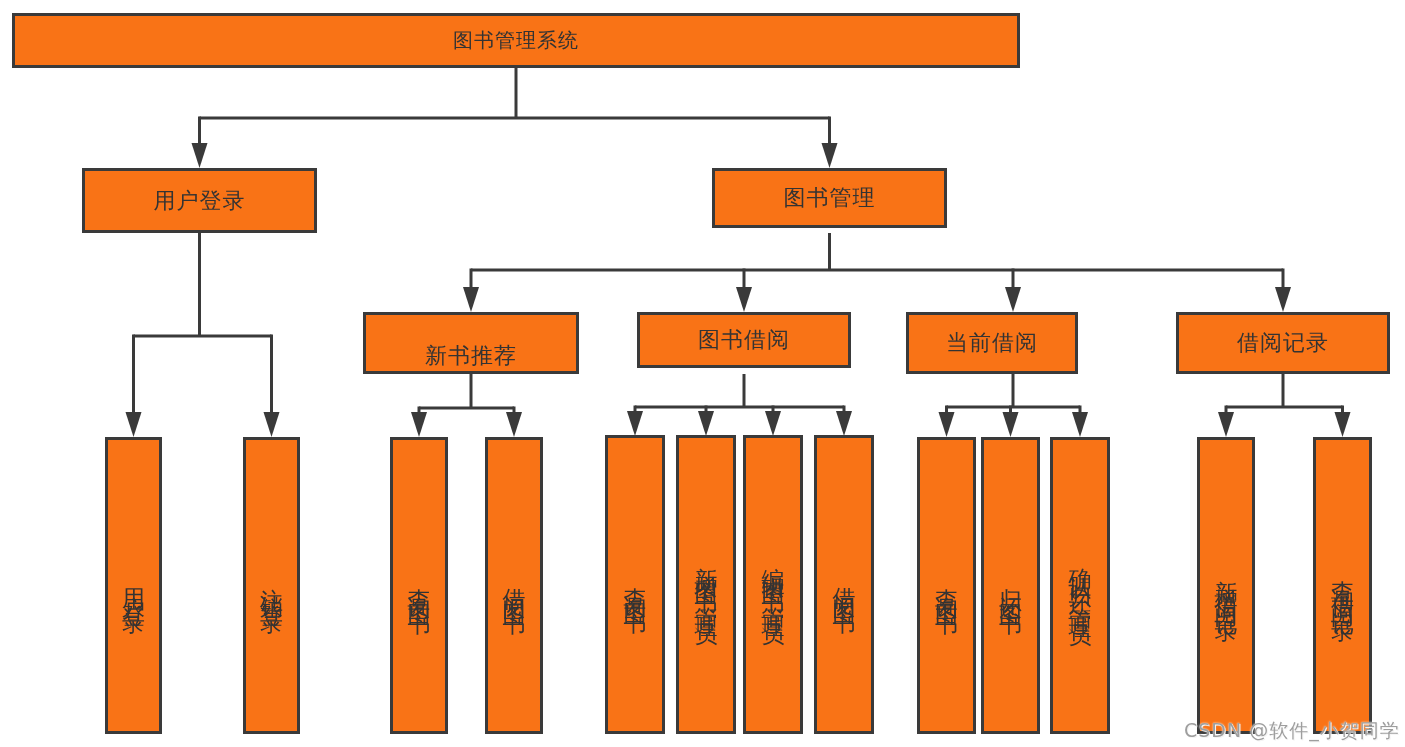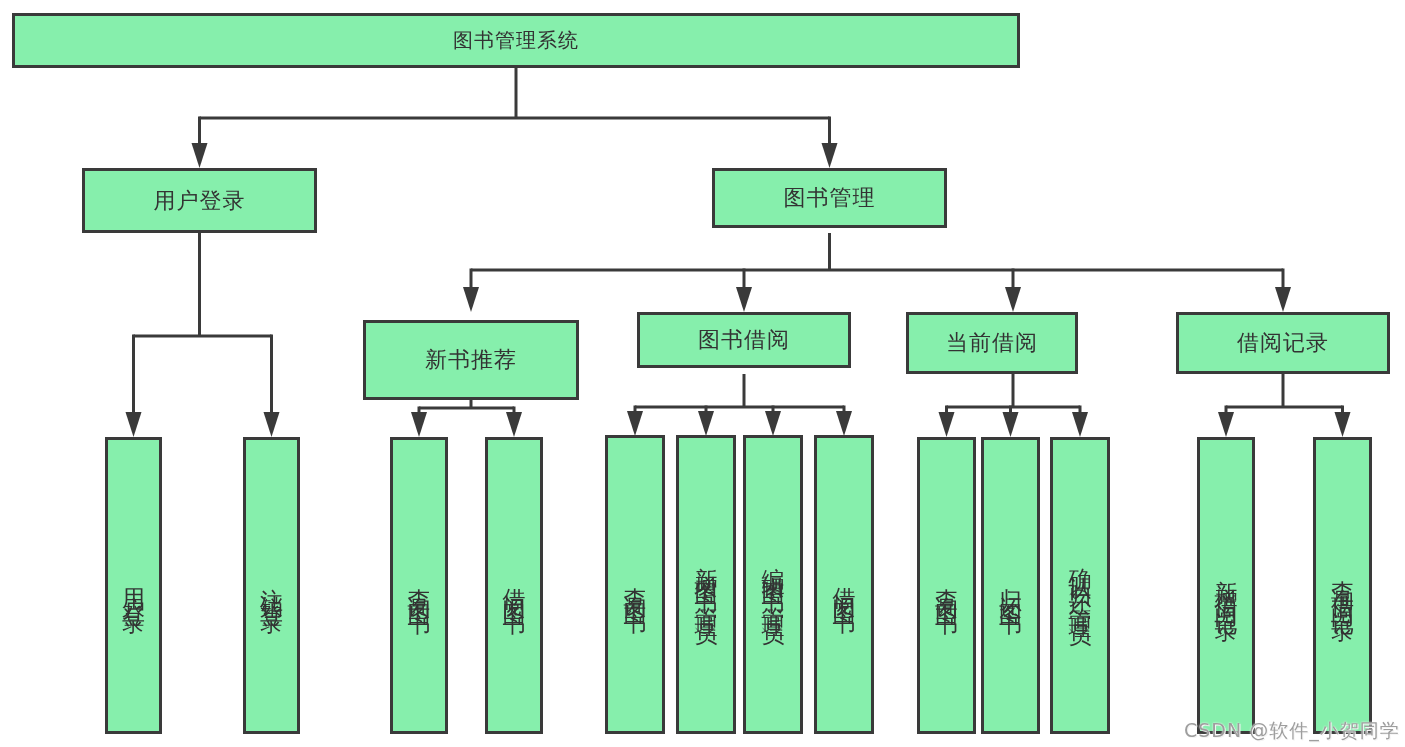--- a/index.html
+++ b/index.html
@@ -14,21 +14,21 @@
   }
   svg.connectors {
     position: absolute;
     left: 0; top: 0;
     width: 1405px; height: 747px;
     pointer-events: none;
   }
   .node {
     position: absolute;
     border: 3px solid #3a3a3a;
-    background: #86efac;
+    background: #f97316;
     color: #333333;
     display: flex;
     align-items: center;
     justify-content: center;
     text-align: center;
   }
   .hnode { font-size: 22px; letter-spacing: 1px; }
   .hnode.root { font-size: 20px; }
   .vnode span {
     display: block;
@@ -133,21 +133,21 @@
     <span>图书管理系统</span>
   </div>
 
   <div class="node hnode" style="left:82px; top:168px; width:235px; height:65px;">
     <span>用户登录</span>
   </div>
   <div class="node hnode" style="left:712px; top:168px; width:235px; height:60px;">
     <span>图书管理</span>
   </div>
 
-  <div class="node hnode" style="left:363px; top:320px; width:216px; height:80px;">
+  <div class="node hnode" style="left:363px; top:312px; width:216px; height:62px;align-items:flex-end;">
     <span>新书推荐</span>
   </div>
   <div class="node hnode" style="left:637px; top:312px; width:214px; height:56px;">
     <span>图书借阅</span>
   </div>
   <div class="node hnode" style="left:906px; top:312px; width:172px; height:62px;">
     <span>当前借阅</span>
   </div>
   <div class="node hnode" style="left:1176px; top:312px; width:214px; height:62px;">
     <span>借阅记录</span>

